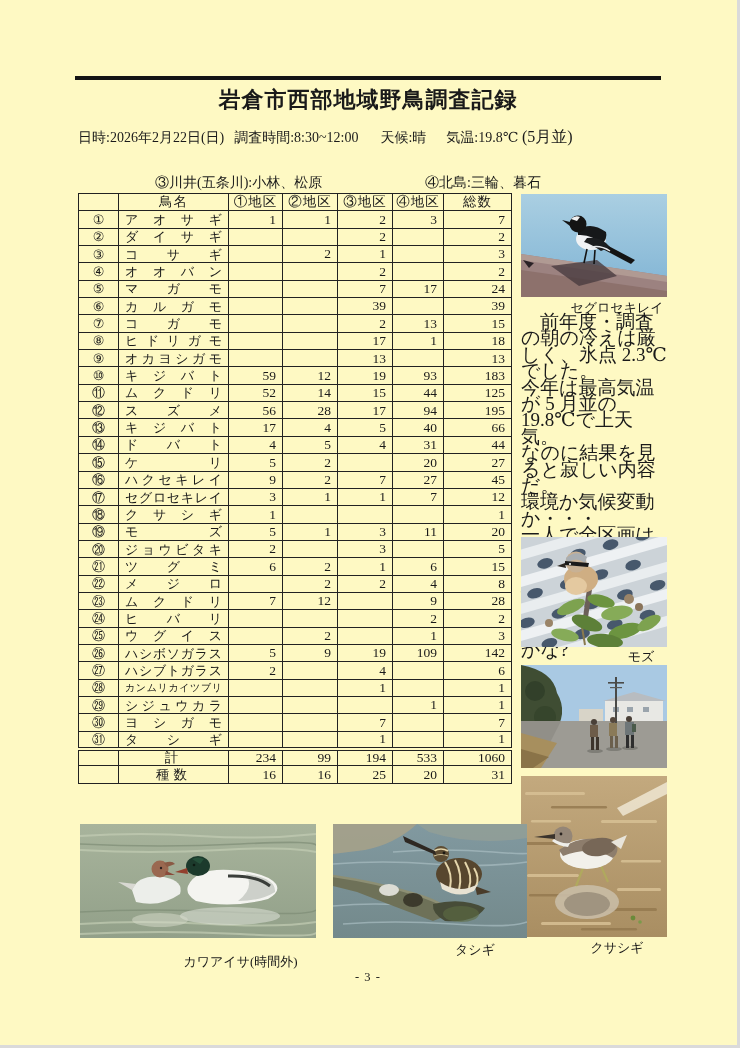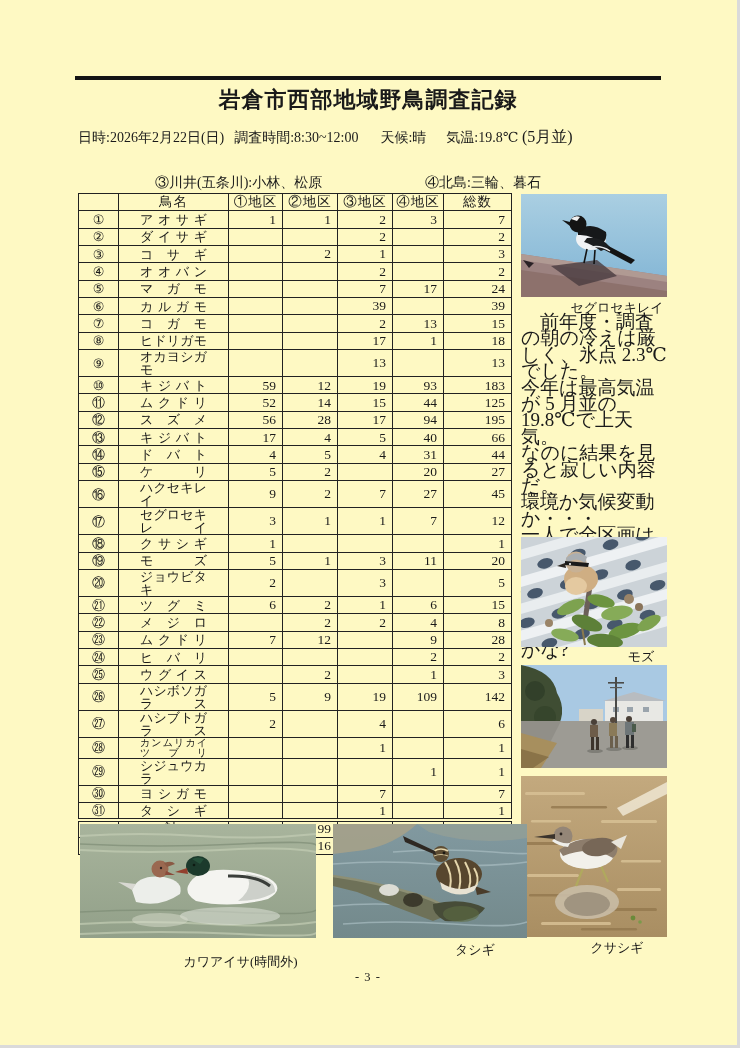--- a/index.html
+++ b/index.html
@@ -21,21 +21,21 @@
   .staff-label { display: inline-block; width: 77px; }
   .team-a { display: inline-block; width: 270px; }
   .sub { font-size: 9px; }
 
   table.bird-table { position: absolute; left: 78px; top: 193px; width: 433px;
     border-collapse: collapse; table-layout: fixed; }
   .bird-table th, .bird-table td { border: 1px solid #222; height: 17.35px; padding: 0;
     font-size: 13.5px; font-weight: normal; line-height: 1; overflow: hidden; }
   .bird-table th { text-align: center; letter-spacing: 1px; }
   .bird-table td.no { text-align: center; font-size: 13px; }
-  .bird-table td.name { text-align: justify; text-align-last: justify; padding: 0 21px; font-size: 13px; }
+  .bird-table td.name { text-align: justify; text-align-last: justify; padding: 0 6px; font-size: 13px; }
   .bird-table td.name.small-name { font-size: 10px; }
   .bird-table td.num { text-align: right; padding-right: 6px; }
   .bird-table .total-row td { border-top: 4px double #222; }
   .bird-table td.label-cell { text-align: center; letter-spacing: 4px; font-size: 13.5px; }
 
   .photo { position: absolute; display: block; }
   #photo-segurosekirei { left: 521px; top: 194px; }
   #photo-mozu { left: 521px; top: 537px; }
   #photo-surveyors { left: 521px; top: 665px; }
   #photo-kusashigi { left: 521px; top: 776px; }

